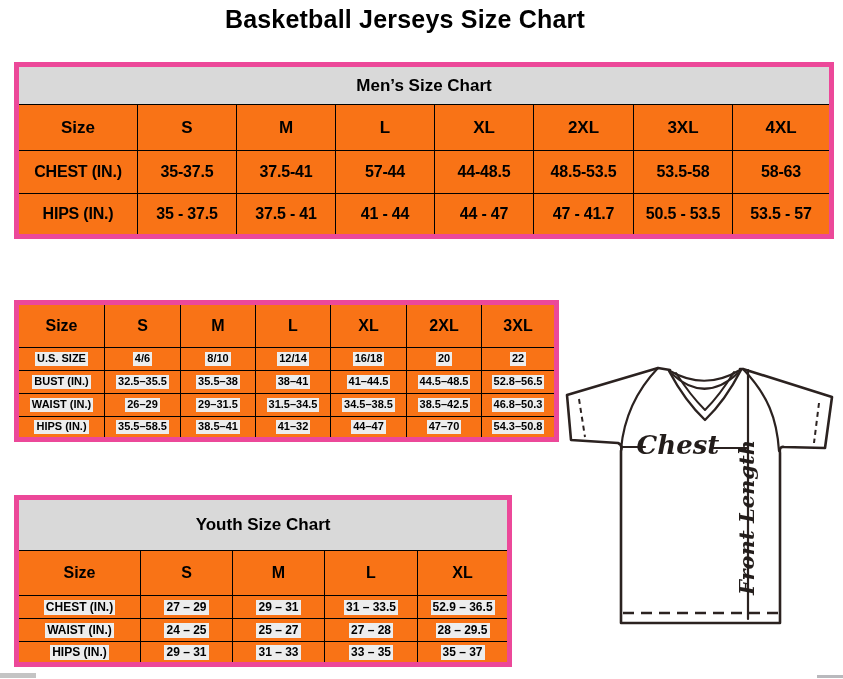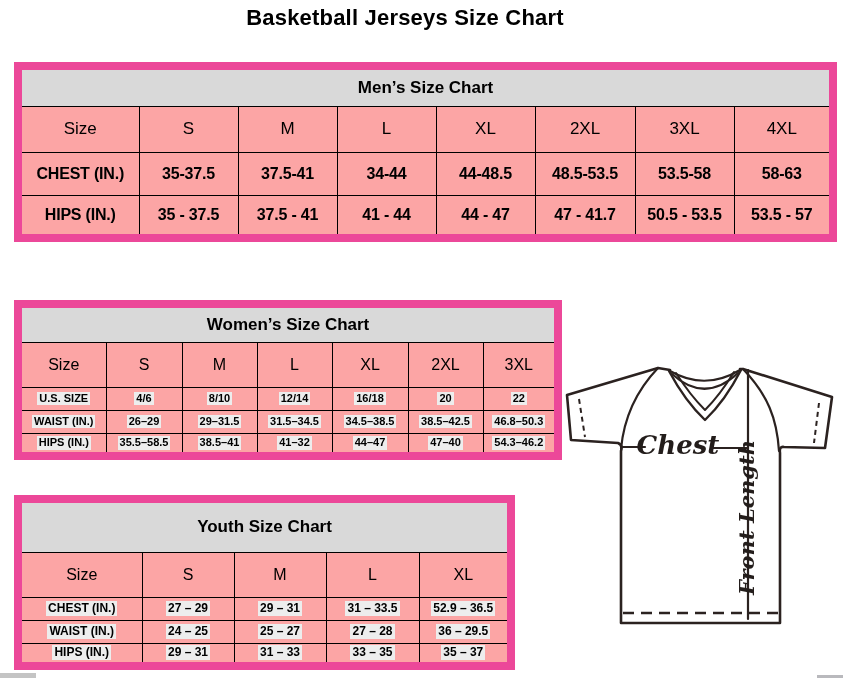--- a/index.html
+++ b/index.html
@@ -4,29 +4,29 @@
 <style>
   * { box-sizing: border-box; }
   html,body { margin:0; padding:0; }
   body {
     width:843px; height:679px; position:relative; overflow:hidden;
     background:#ffffff; color:#000;
     font-family:"Liberation Sans", sans-serif;
   }
   .page-title {
     position:absolute; top:5px; left:0; width:810px;
-    text-align:center; font-size:22px; font-weight:bold; letter-spacing:0.2px;
+    text-align:center; font-size:25px; font-weight:bold; letter-spacing:0.2px;
   }
   table.chart-table {
     position:absolute; border-collapse:collapse; table-layout:fixed;
-    border:8px solid #ec4899; background:#fca5a5;
+    border:5px solid #ec4899; background:#f97316;
   }
   table.chart-table td { border:1px solid #000; text-align:center; vertical-align:middle; padding:0; }
   tr.bar td { background:#d9d9d9; font-weight:bold; font-size:17px; }
-  tr.size-row td { font-weight:normal; font-size:17px;margin-left:16px; }
+  tr.size-row td { font-weight:bold; font-size:17px;margin-left:16px; }
   tr.data-row td { font-weight:bold; }
 
   
   #men-table { left:14px; top:62px; width:815px; }
   #men-table tr.bar { height:40px; }
   #men-table tr.size-row { height:46px; }
   #men-table tr.data-row { height:43px; }
   #men-table tr.data-row td { font-size:16px; letter-spacing:-0.2px; }
   #men-table td.rlabel { font-size:15px; }
 
@@ -81,21 +81,21 @@
     <td>L</td>
     <td>XL</td>
     <td>2XL</td>
     <td>3XL</td>
     <td>4XL</td>
   </tr>
   <tr class="data-row">
     <td class="rlabel">CHEST (IN.)</td>
     <td>35-37.5</td>
     <td>37.5-41</td>
-    <td>34-44</td>
+    <td>57-44</td>
     <td>44-48.5</td>
     <td>48.5-53.5</td>
     <td>53.5-58</td>
     <td>58-63</td>
   </tr>
   <tr class="data-row">
     <td class="rlabel">HIPS (IN.)</td>
     <td>35 - 37.5</td>
     <td>37.5 - 41</td>
     <td>41 - 44</td>
@@ -111,58 +111,64 @@
   <colgroup>
     <col style="width:88px">
       <col style="width:76px">
       <col style="width:75px">
       <col style="width:75px">
     <col style="width:76px">
       <col style="width:75px">
       <col style="width:75px">
   </colgroup>
   <tbody>
-      <tr class="bar">
-    <td colspan="7">Women’s Size Chart</td>
-  </tr>
   <tr class="size-row">
     <td>Size</td>
     <td>S</td>
     <td>M</td>
     <td>L</td>
     <td>XL</td>
     <td>2XL</td>
     <td>3XL</td>
   </tr>
   <tr class="data-row">
     <td><span class="hl">U.S. SIZE</span></td>
     <td><span class="hl">4/6</span></td>
     <td><span class="hl">8/10</span></td>
     <td><span class="hl">12/14</span></td>
     <td><span class="hl">16/18</span></td>
     <td><span class="hl">20</span></td>
     <td><span class="hl">22</span></td>
   </tr>
   <tr class="data-row">
+    <td><span class="hl">BUST (IN.)</span></td>
+    <td><span class="hl">32.5–35.5</span></td>
+    <td><span class="hl">35.5–38</span></td>
+    <td><span class="hl">38–41</span></td>
+    <td><span class="hl">41–44.5</span></td>
+    <td><span class="hl">44.5–48.5</span></td>
+    <td><span class="hl">52.8–56.5</span></td>
+  </tr>
+  <tr class="data-row">
     <td><span class="hl">WAIST (IN.)</span></td>
     <td><span class="hl">26–29</span></td>
     <td><span class="hl">29–31.5</span></td>
     <td><span class="hl">31.5–34.5</span></td>
     <td><span class="hl">34.5–38.5</span></td>
     <td><span class="hl">38.5–42.5</span></td>
     <td><span class="hl">46.8–50.3</span></td>
   </tr>
   <tr class="data-row">
     <td><span class="hl">HIPS (IN.)</span></td>
     <td><span class="hl">35.5–58.5</span></td>
     <td><span class="hl">38.5–41</span></td>
     <td><span class="hl">41–32</span></td>
     <td><span class="hl">44–47</span></td>
-    <td><span class="hl">47–40</span></td>
-    <td><span class="hl">54.3–46.2</span></td>
+    <td><span class="hl">47–70</span></td>
+    <td><span class="hl">54.3–50.8</span></td>
   </tr>
 </tbody>
   </table>
 
 <table class="chart-table" id="youth-table">
   <colgroup>
     <col style="width:124px">
       <col style="width:92px">
       <col style="width:92px">
       <col style="width:93px">
@@ -184,21 +190,21 @@
     <td><span class="hl">27 – 29</span></td>
     <td><span class="hl">29 – 31</span></td>
     <td><span class="hl">31 – 33.5</span></td>
     <td><span class="hl">52.9 – 36.5</span></td>
   </tr>
   <tr class="data-row">
     <td><span class="hl">WAIST (IN.)</span></td>
     <td><span class="hl">24 – 25</span></td>
     <td><span class="hl">25 – 27</span></td>
     <td><span class="hl">27 – 28</span></td>
-    <td><span class="hl">36 – 29.5</span></td>
+    <td><span class="hl">28 – 29.5</span></td>
   </tr>
   <tr class="data-row">
     <td><span class="hl">HIPS (IN.)</span></td>
     <td><span class="hl">29 – 31</span></td>
     <td><span class="hl">31 – 33</span></td>
     <td><span class="hl">33 – 35</span></td>
     <td><span class="hl">35 – 37</span></td>
   </tr>
 </tbody>
   </table>

